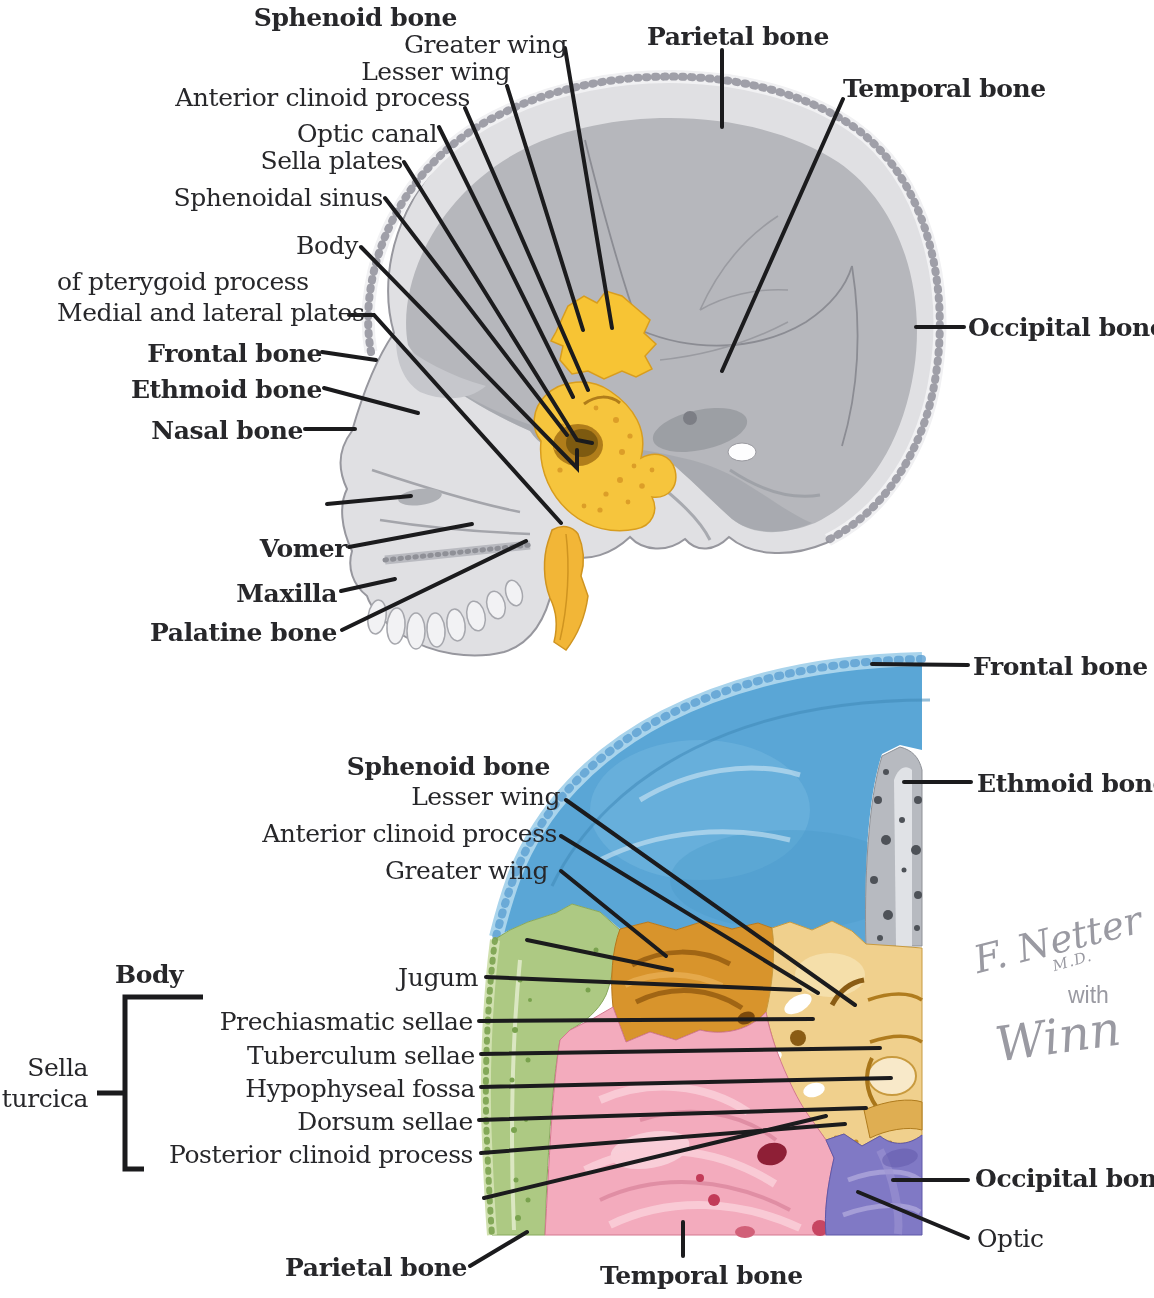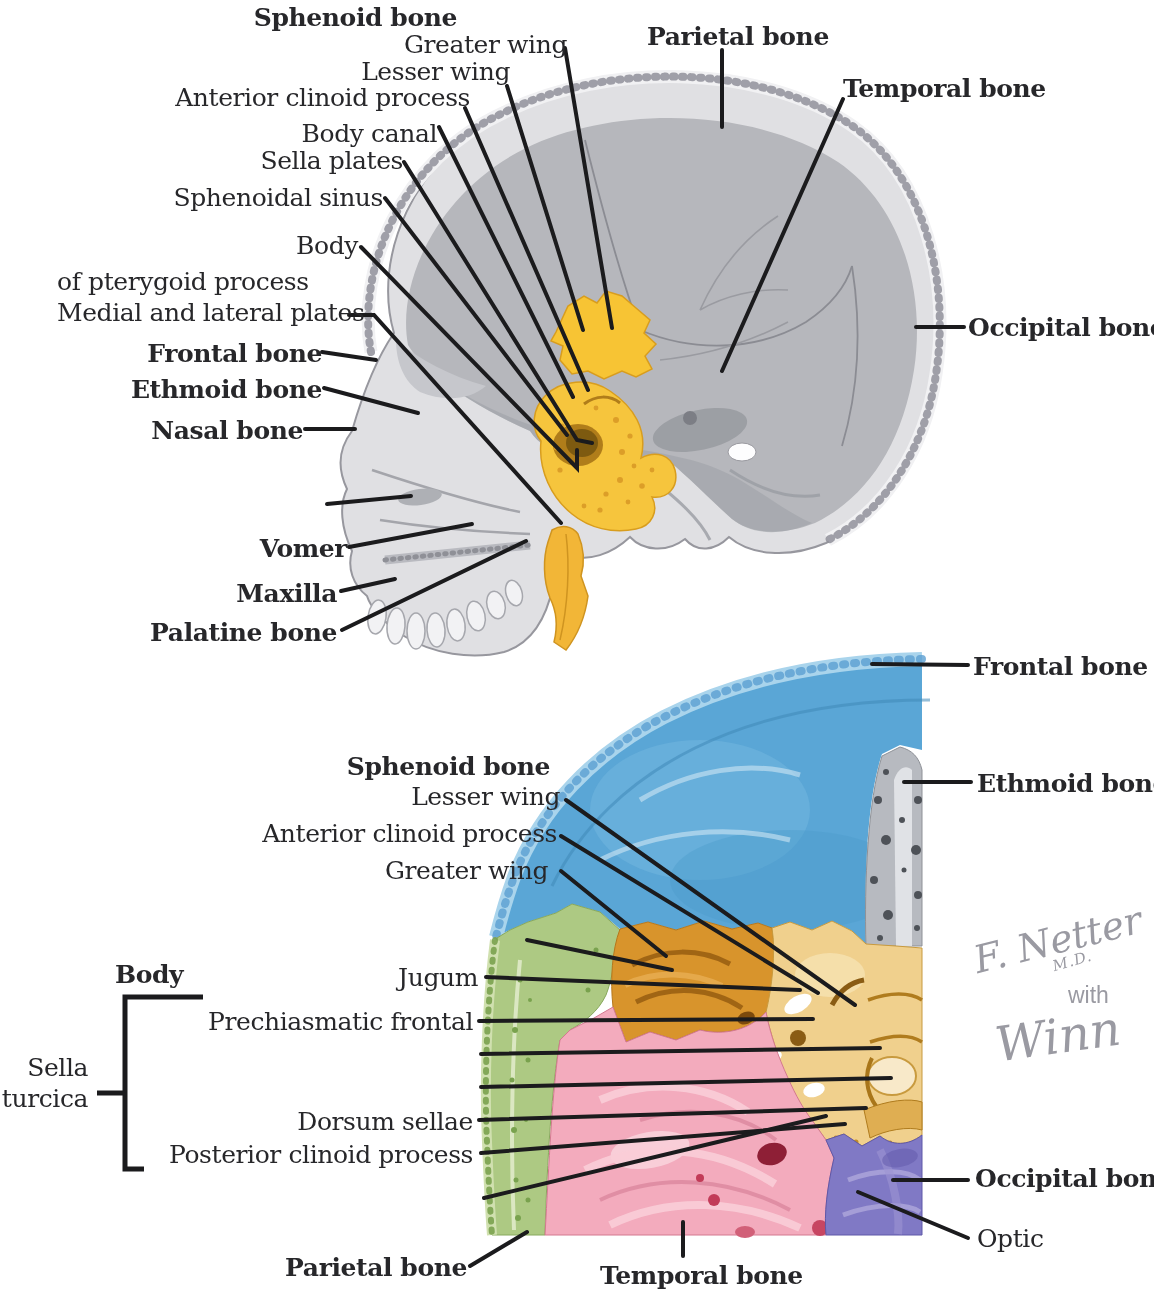--- a/index.html
+++ b/index.html
@@ -277,21 +277,21 @@
   <g stroke="#1b1b1d" stroke-width="5" fill="none">
     <path d="M 203,997 L 125,997 L 125,1169 L 144,1169"></path>
     <path d="M 97,1093 L 125,1093"></path>
   </g>
 </svg>
 
 <div class="lbl b" style="right:697px;top:2px">Sphenoid bone</div>
 <div class="lbl" style="right:587px;top:29px">Greater wing</div>
 <div class="lbl" style="right:644px;top:56px">Lesser wing</div>
 <div class="lbl" style="right:684px;top:82px">Anterior clinoid process</div>
-<div class="lbl" style="right:717px;top:118px">Body canal</div>
+<div class="lbl" style="right:717px;top:118px">Optic canal</div>
 <div class="lbl" style="right:751px;top:145px">Sella plates</div>
 <div class="lbl" style="right:771px;top:182px">Sphenoidal sinus</div>
 <div class="lbl" style="right:796px;top:230px">Body</div>
 <div class="lbl" style="left:57px;top:266px">
   <div>of pterygoid process</div>
   <div>Medial and lateral plates</div>
 </div>
 <div class="lbl b" style="right:832px;top:338px">Frontal bone</div>
 <div class="lbl b" style="right:832px;top:374px">Ethmoid bone</div>
 <div class="lbl b" style="right:851px;top:415px">Nasal bone</div>
@@ -303,21 +303,23 @@
 <div class="lbl b" style="left:968px;top:312px">Occipital bone</div>
 
 <div class="lbl b" style="left:973px;top:651px">Frontal bone</div>
 <div class="lbl b" style="left:977px;top:768px">Ethmoid bone</div>
 <div class="lbl b" style="right:604px;top:751px">Sphenoid bone</div>
 <div class="lbl" style="right:594px;top:781px">Lesser wing</div>
 <div class="lbl" style="right:597px;top:818px">Anterior clinoid process</div>
 <div class="lbl" style="right:606px;top:855px">Greater wing</div>
 <div class="lbl b" style="left:115px;top:959px">Body</div>
 <div class="lbl" style="right:676px;top:962px">Jugum</div>
-<div class="lbl" style="right:681px;top:1006px">Prechiasmatic frontal</div>
+<div class="lbl" style="right:681px;top:1006px">Prechiasmatic sellae</div>
+<div class="lbl" style="right:679px;top:1040px">Tuberculum sellae</div>
+<div class="lbl" style="right:679px;top:1073px">Hypophyseal fossa</div>
 <div class="lbl" style="right:681px;top:1106px">Dorsum sellae</div>
 <div class="lbl" style="right:681px;top:1139px">Posterior clinoid process</div>
 <div class="lbl tr" style="right:1066px;top:1052px">
   <div>Sella</div>
   <div>turcica</div>
 </div>
 <div class="lbl b" style="left:975px;top:1163px">Occipital bone</div>
 <div class="lbl" style="left:977px;top:1223px">Optic</div>
 <div class="lbl b" style="right:687px;top:1252px">Parietal bone</div>
 <div class="lbl b" style="left:600px;top:1260px">Temporal bone</div>

